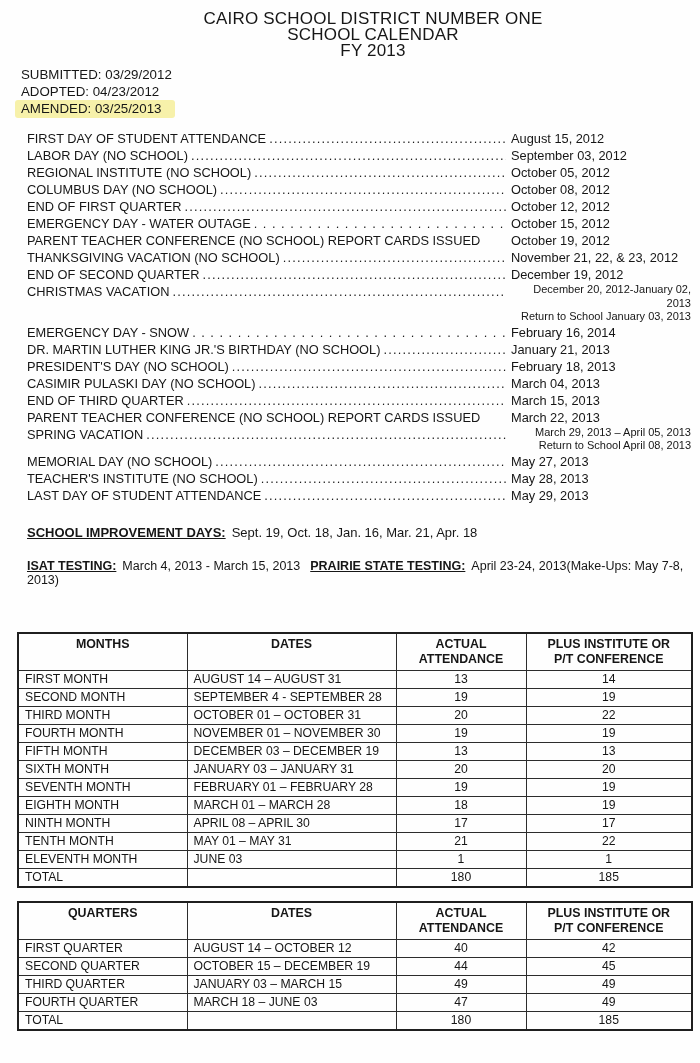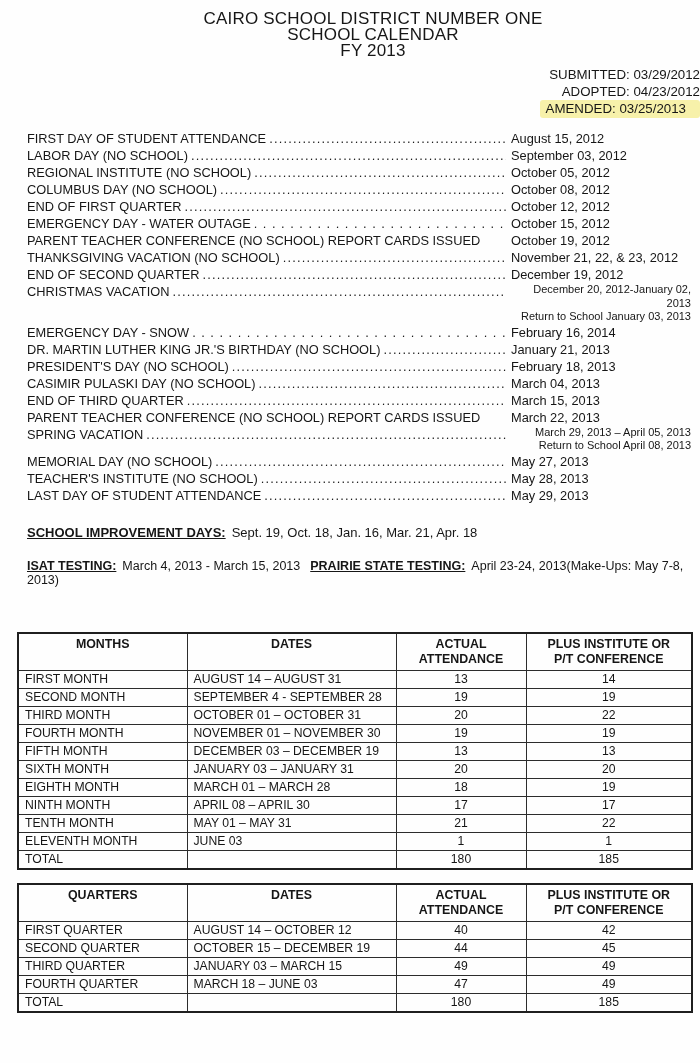--- a/index.html
+++ b/index.html
@@ -7,21 +7,21 @@
   body { font-family:"Liberation Sans", sans-serif; }
   .page {
     position:relative; width:700px; height:1063px; margin:0 auto;
     background:#fefefe; color:#161616; overflow:hidden;
   }
   
   .doc-header { padding-top:11px; text-align:center; padding-left:46px; }
   .title-line { font-weight:normal; font-size:17px; line-height:16px; letter-spacing:.2px; }
   
   .meta { margin:7px 0 0 21px; font-size:13.3px; }
-  .meta-line { line-height:17px; height:17px;text-align:right; }
+  .meta-line { line-height:17px; height:17px; }
   .meta-line .hl {
     background:var(--highlight, #f7f1aa);
     padding:1px 14px 2px 6px; margin-left:-6px; border-radius:3px;
   }
   
   .events { margin:13px 9px 0 27px; font-size:12.8px; }
   .event-row { display:flex; align-items:flex-start; line-height:17px; }
   .event-row.gap { }
   .event-label { white-space:nowrap; flex:none; }
   .event-leader { flex:1 1 auto; overflow:hidden; white-space:nowrap; margin:0 5px 0 3px; color:#1d1d1d; }
@@ -281,20 +281,26 @@
           <td>13</td>
           <td>13</td>
         </tr>
         <tr>
           <td>SIXTH MONTH</td>
           <td>JANUARY 03 – JANUARY 31</td>
           <td>20</td>
           <td>20</td>
         </tr>
         <tr>
+          <td>SEVENTH MONTH</td>
+          <td>FEBRUARY 01 – FEBRUARY 28</td>
+          <td>19</td>
+          <td>19</td>
+        </tr>
+        <tr>
           <td>EIGHTH MONTH</td>
           <td>MARCH 01 – MARCH 28</td>
           <td>18</td>
           <td>19</td>
         </tr>
         <tr>
           <td>NINTH MONTH</td>
           <td>APRIL 08 – APRIL 30</td>
           <td>17</td>
           <td>17</td>

